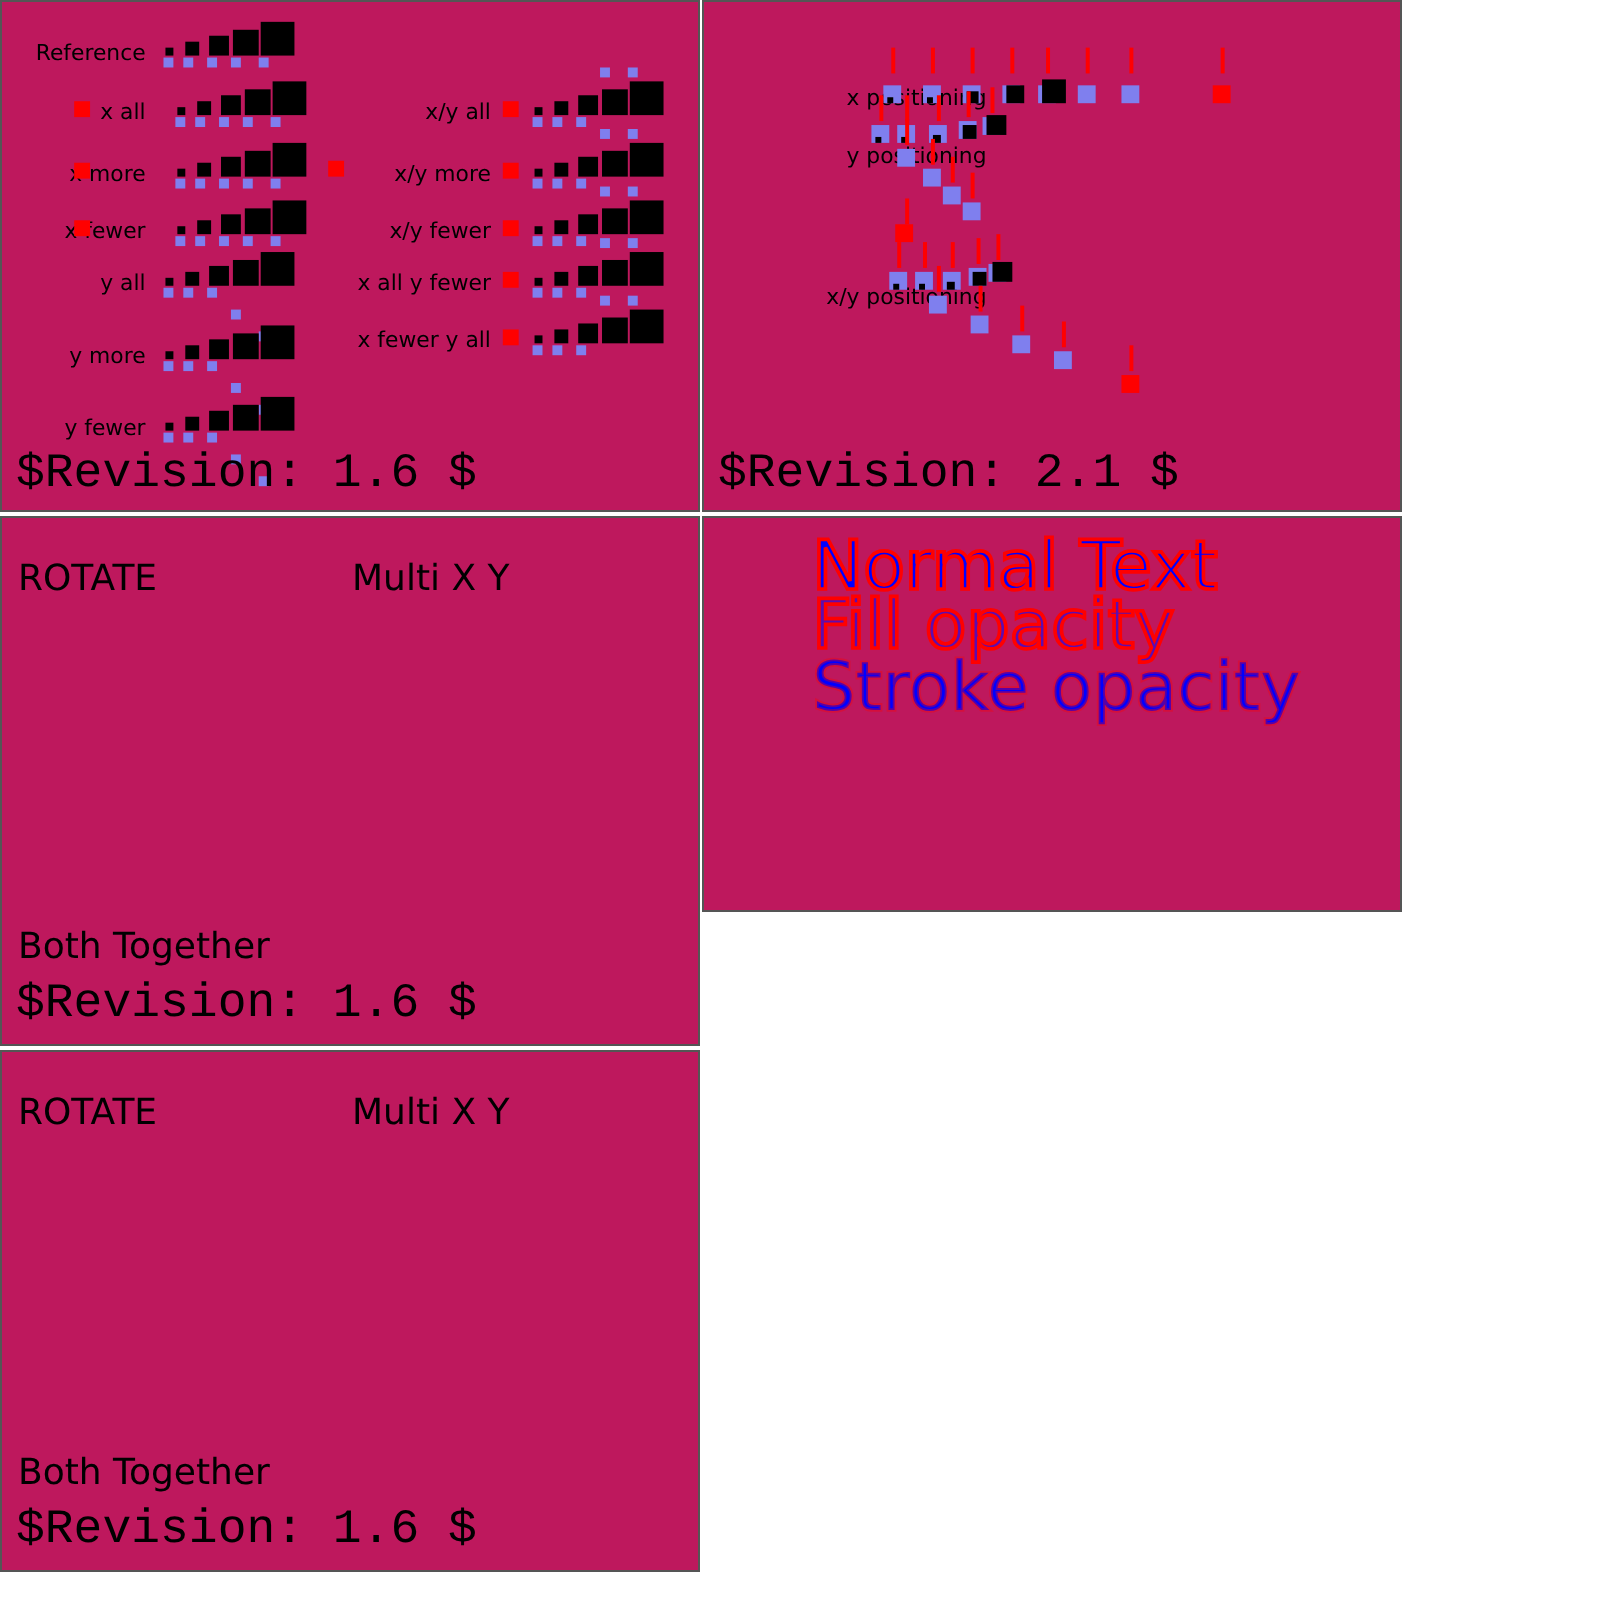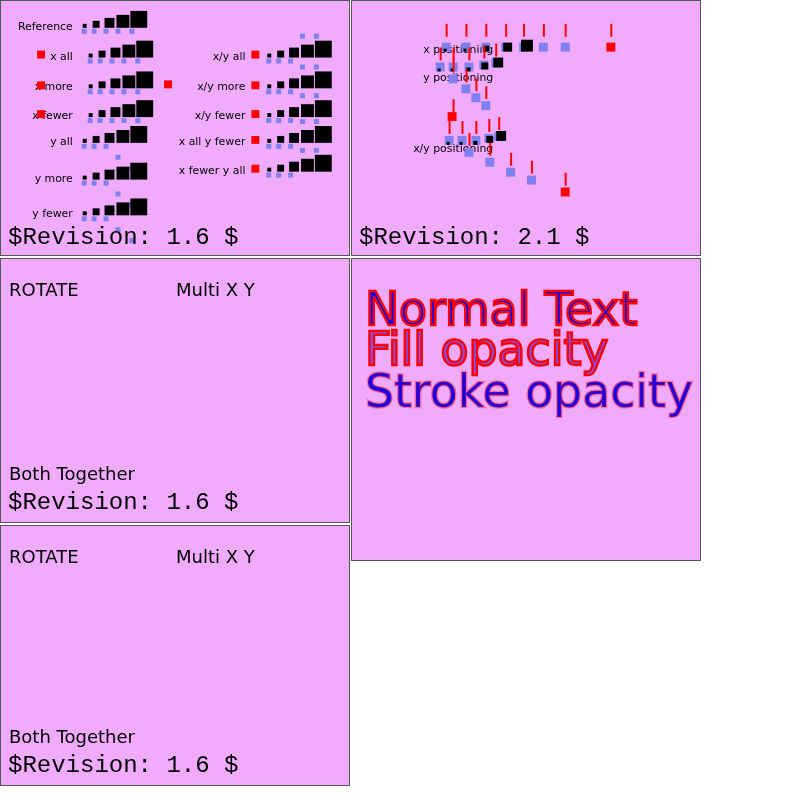--- a/index.html
+++ b/index.html
@@ -14,31 +14,31 @@
     font-family: "DejaVu Sans", sans-serif;
   }
   #root {
     position: relative;
     width: 800px;
     height: 800px;
   }
 
   .panel {
     position: absolute;
-    background: #f0abfc;
+    background: #be185d;
     border: 1px solid #555555;
     box-sizing: border-box;
     overflow: hidden;
   }
 
   
   #panel-text-positioning-1      { left: 0px;   top: 0px;   width: 350px; height: 256px; }
   #panel-text-positioning-2      { left: 351px; top: 0px;   width: 350px; height: 256px; }
   #panel-text-rotate-1           { left: 0px;   top: 258px; width: 350px; height: 265px; }
-  #panel-text-opacity            { left: 351px; top: 258px; width: 350px; height: 303px; }
+  #panel-text-opacity            { left: 351px; top: 258px; width: 350px; height: 198px; }
   #panel-text-rotate-2           { left: 0px;   top: 525px; width: 350px; height: 261px; }
 
   
   .canvas { position: absolute; left: 0; top: 0; width: 100%; height: 100%; }
 
   
   .revision {
     position: absolute;
     left: 7px;
     font-size: 24px;

